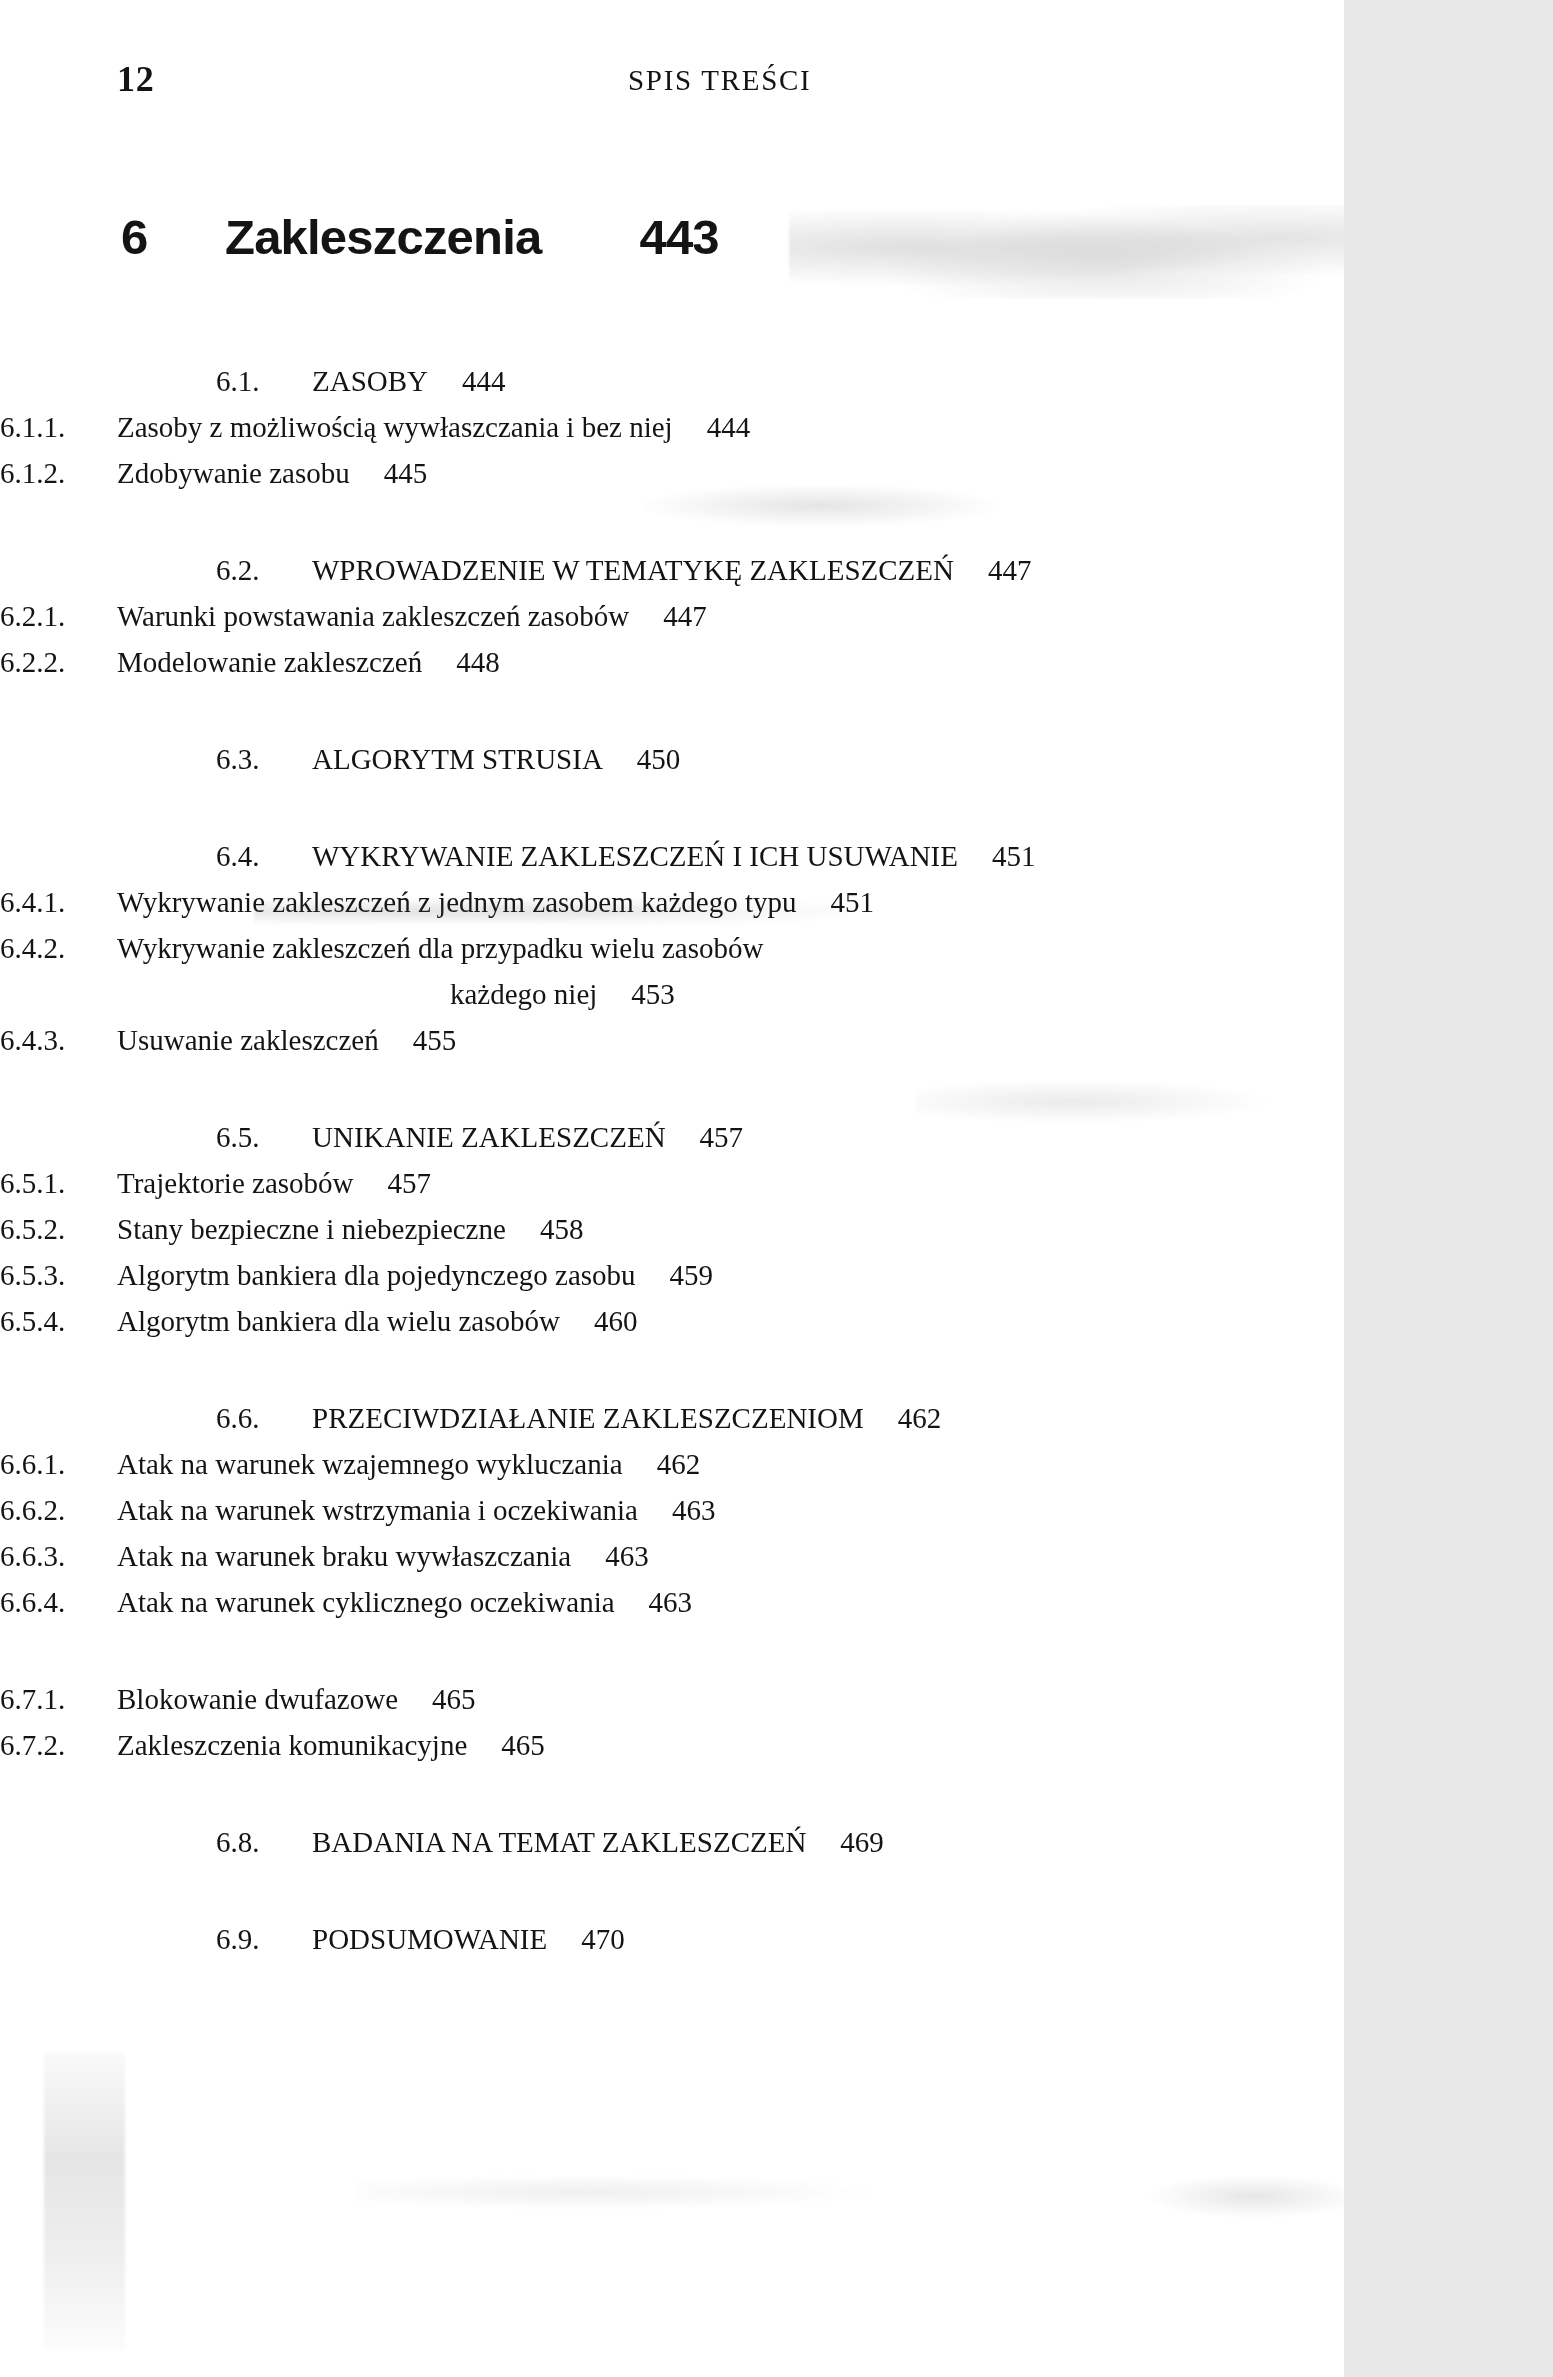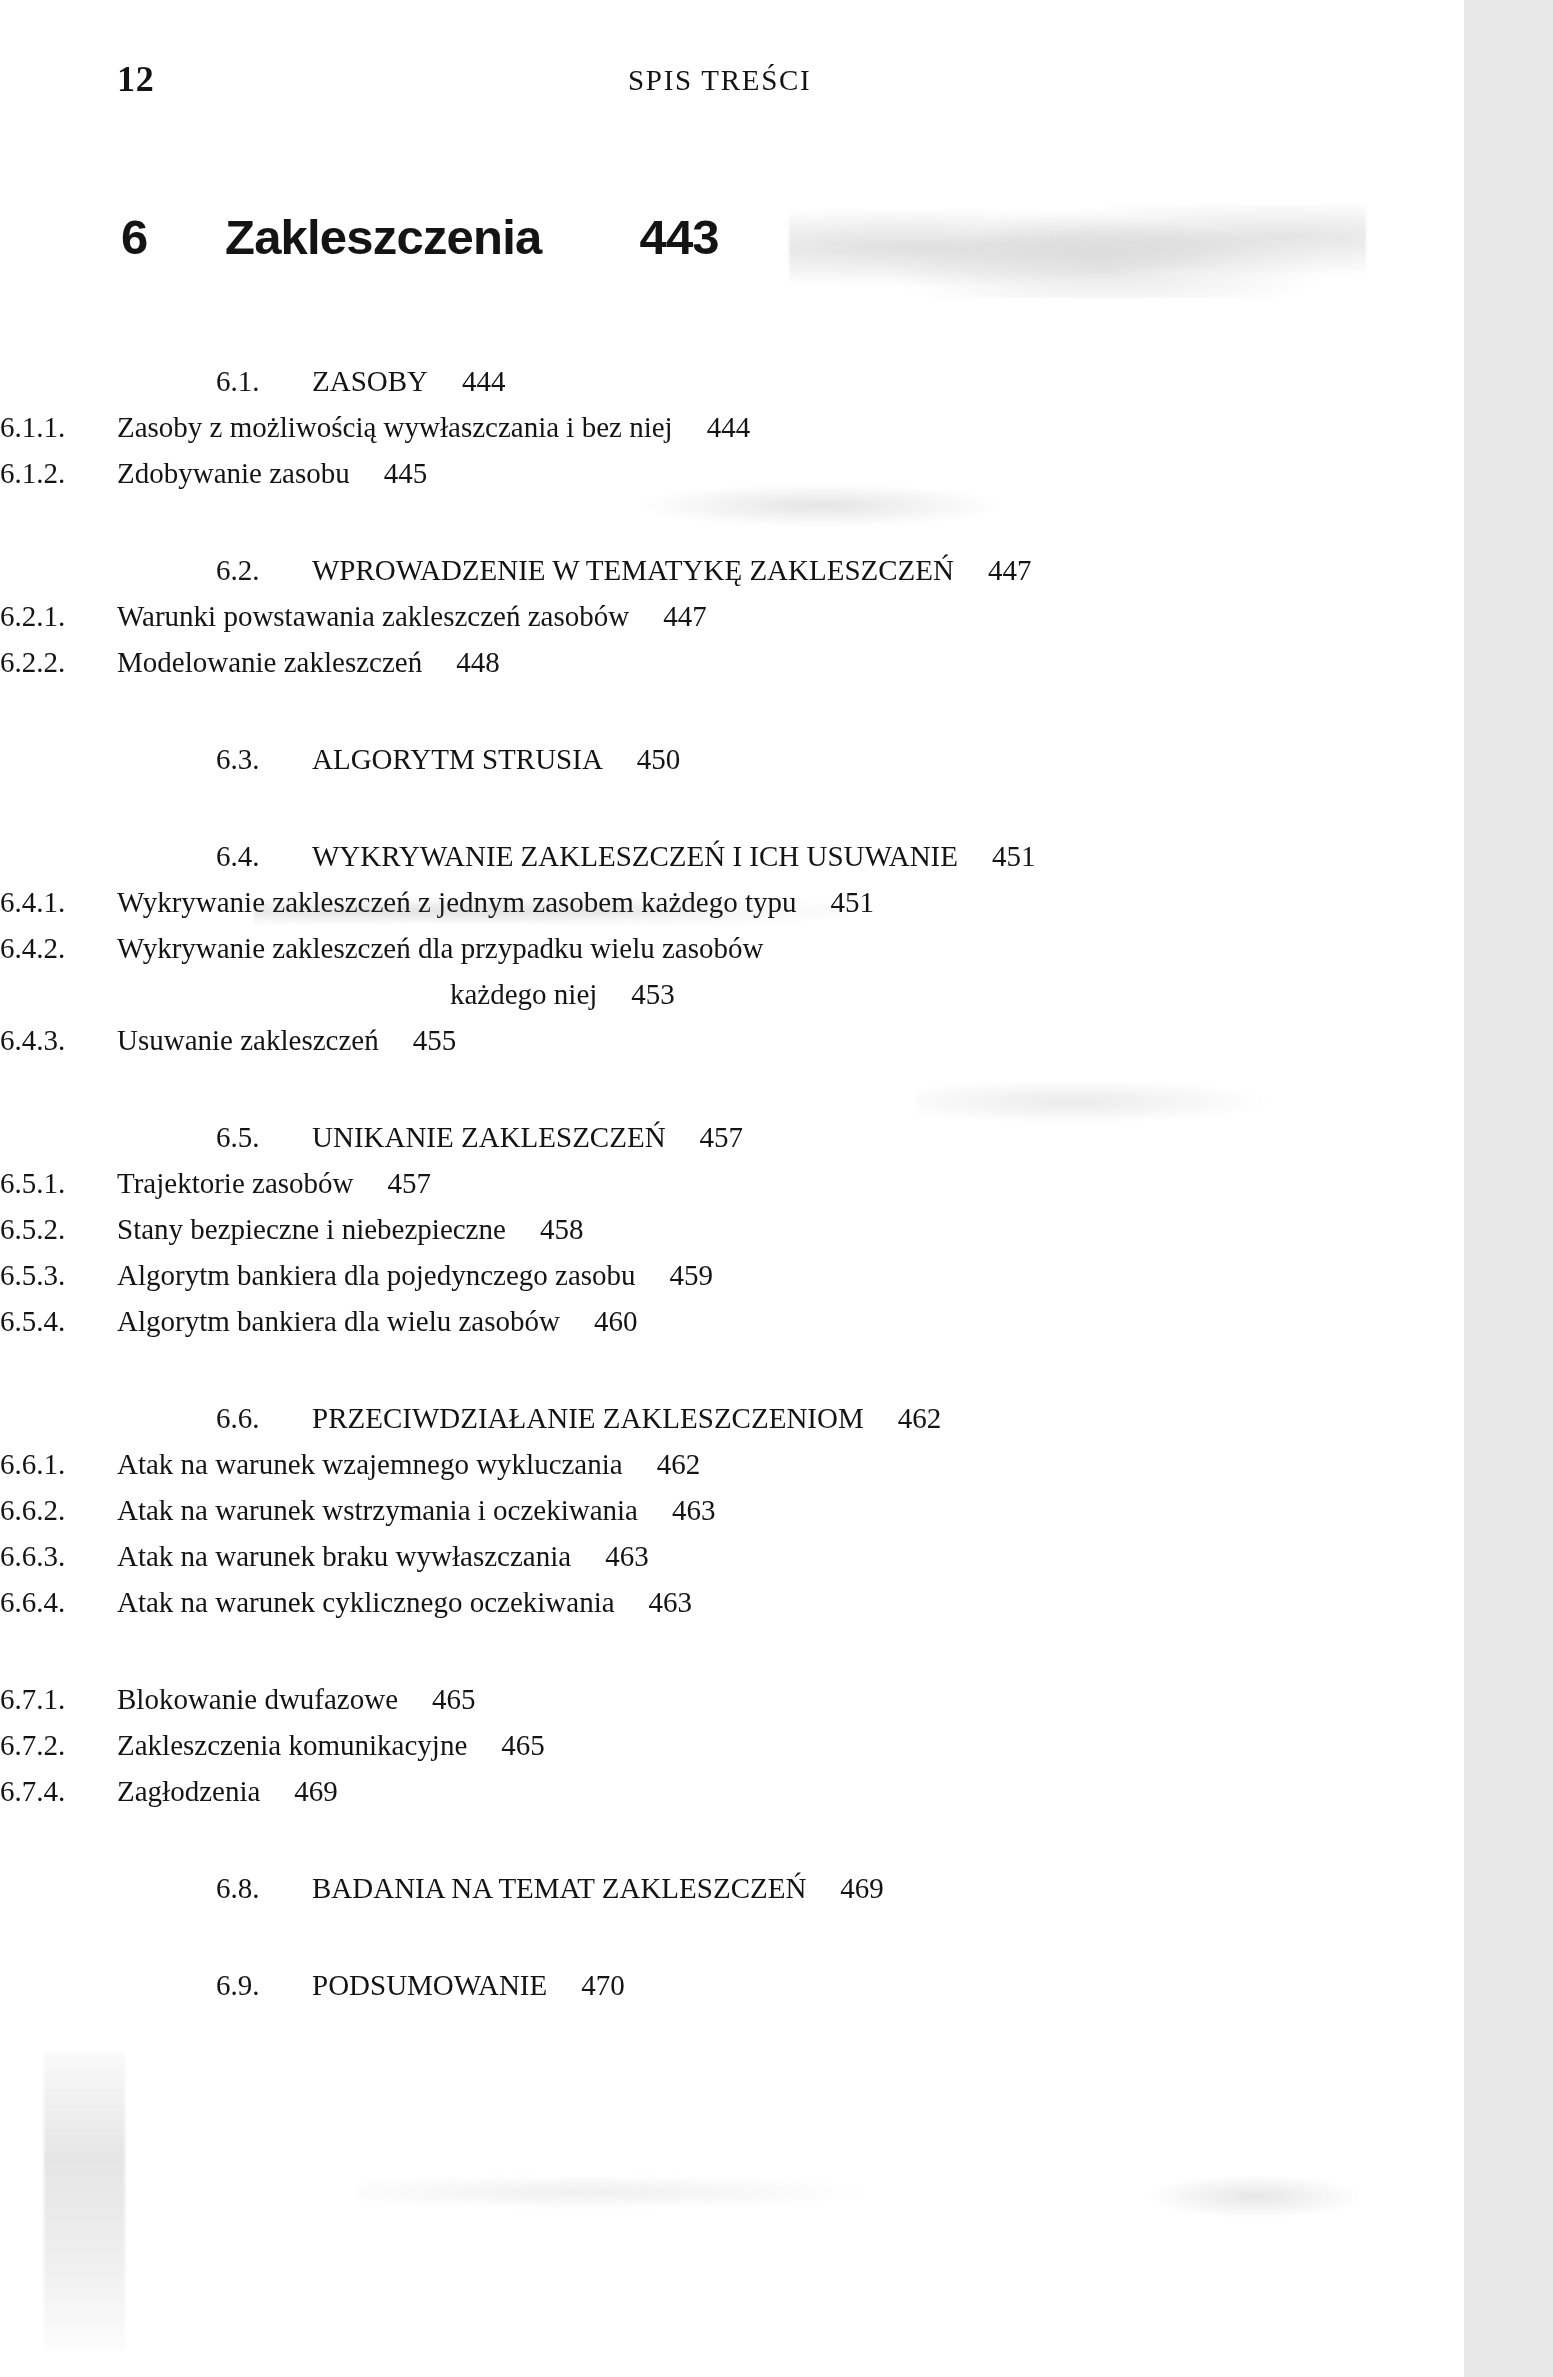--- a/index.html
+++ b/index.html
@@ -1,17 +1,17 @@
 <!DOCTYPE html>
 <html style="font-size:13.6px"><head>
 <meta charset="utf-8">
 <style>
   html,body{margin:0;padding:0;background:#e8e8e8;}
   .page{
-    position:relative;width:1464px;height:2377px;background:#ffffff;
+    position:relative;width:1344px;height:2377px;background:#ffffff;
     font-family:"Liberation Serif",serif;color:#141414;overflow:hidden;
   }
   
   .pagenum{position:absolute;left:117px;top:58px;font-size:36px;font-weight:bold;letter-spacing:0.8px;}
   .running-head{position:absolute;left:628px;top:64px;font-size:29px;letter-spacing:1.7px;}
   
   .chapter{
     position:absolute;left:121px;top:209px;white-space:nowrap;
     font-family:"Liberation Sans",sans-serif;font-weight:bold;font-size:49px;letter-spacing:-0.8px;
   }
@@ -162,23 +162,20 @@
       </div>
     </div>
 
     <div class="block">
       <div class="row sub">
         <span class="num">6.7.1.</span><span class="ttl">Blokowanie dwufazowe</span><span class="pg">465</span>
       </div>
       <div class="row sub">
         <span class="num">6.7.2.</span><span class="ttl">Zakleszczenia komunikacyjne</span><span class="pg">465</span>
       </div>
-      <div class="row sub">
-        <span class="num">6.7.4.</span><span class="ttl">Zagłodzenia</span><span class="pg">469</span>
-      </div>
     </div>
 
     <div class="block">
       <div class="row sec">
         <span class="num">6.8.</span><span class="ttl">BADANIA NA TEMAT ZAKLESZCZEŃ</span><span class="pg">469</span>
       </div>
     </div>
 
     <div class="block">
       <div class="row sec">

